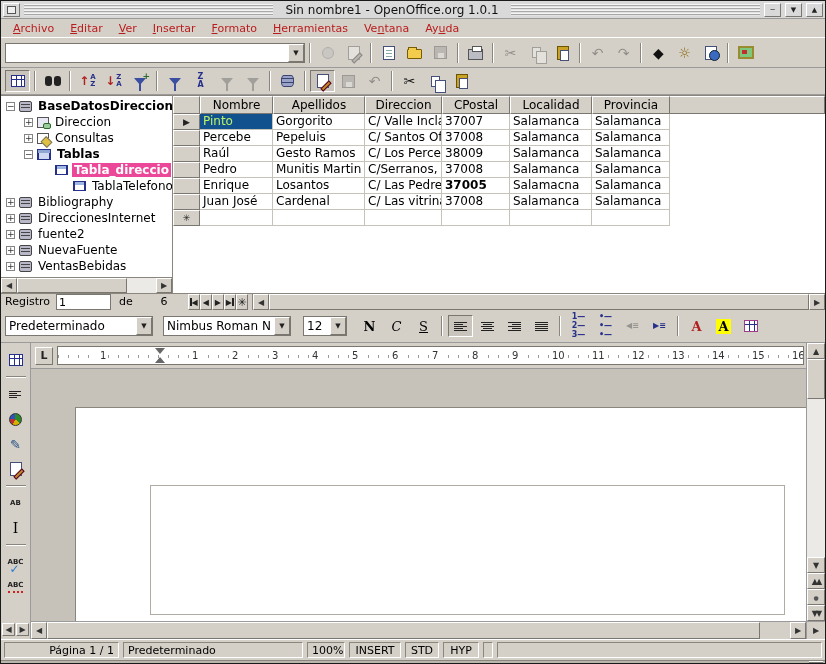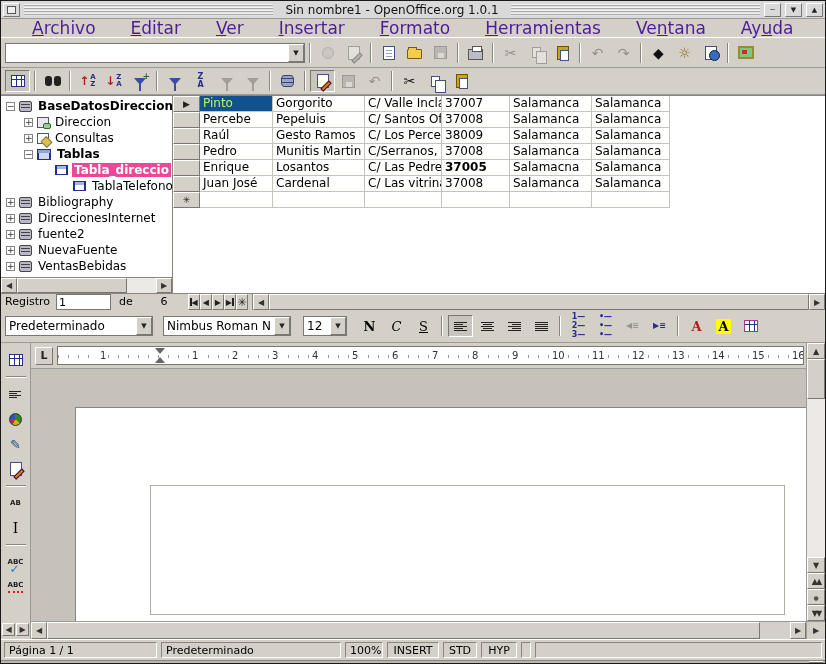--- a/index.html
+++ b/index.html
@@ -16,21 +16,21 @@
   
   .titlebar{ height:18px; display:flex; align-items:center; gap:4px; padding:1px 2px; background:#d9d9d9; border-bottom:1px solid #9a9a9a; }
   .tb-btn{ width:17px; height:14px; background:#d9d9d9; display:flex;align-items:center;justify-content:center; font-size:7px; color:#222; }
   .tb-stripes{ flex:1; height:12px;
     background:repeating-linear-gradient(to bottom,#f4f4f4 0 1px,#a8a8a8 1px 2px,#e2e2e2 2px 3px); }
   .tb-title{ font-size:12px; color:#111; padding:0 8px; white-space:nowrap; }
   .tb-menuicon{ width:9px;height:8px;background:#efefef;border:1px solid #555; }
 
   
   .menubar{ height:19px; display:flex; align-items:center; padding:0 4px; background:#d4d0c8; border-bottom:1px solid #fff; }
-  .menu-item{ font-size:17px; color:#4c1d95; padding:1px 8px; white-space:nowrap;margin-left:19px; }
+  .menu-item{ font-size:11px; color:#b91c1c; padding:1px 8px; white-space:nowrap; }
   .menu-item u{ text-decoration:underline; }
 
   
   .toolbar{ display:flex; align-items:center; background:#d4d0c8; }
   .funcbar{ height:30px; padding:2px 4px; border-bottom:1px solid #9a9a9a; gap:1px;}
   .dbbar{ height:27px; padding:2px 4px; border-bottom:1px solid #9a9a9a; gap:1px;}
   .fmtbar{ height:33px; padding:3px 4px; border-bottom:1px solid #9a9a9a; gap:2px;}
   .tbtn{ width:25px; height:22px; display:flex; align-items:center; justify-content:center; position:relative; flex:none;}
   .tbtn.pressed{ border-top:1px solid #7a7670;border-left:1px solid #7a7670;border-right:1px solid #fff;border-bottom:1px solid #fff; background:#c9c5bd; }
   .tbtn .g{ font-size:14px; line-height:1; color:#1a1a66; }
@@ -401,20 +401,30 @@
         <div class="tree-hscroll">
           <div class="sbtn b-out">◀</div>
           <div class="strack">
               <div class="sthumb b-out" style="width:110px;"></div>
             </div>
           <div class="sbtn b-out">▶</div>
         </div>
       </div>
       <div class="dbgrid" id="dbgrid">
           <div class="grow">
+            <div class="ghead" style="width: 27px; flex: 0 0 auto;"></div>
+            <div class="ghead" style="width: 73px; flex: 0 0 auto;">Nombre</div>
+            <div class="ghead" style="width: 92px; flex: 0 0 auto;">Apellidos</div>
+            <div class="ghead" style="width: 77px; flex: 0 0 auto;">Direccion</div>
+            <div class="ghead" style="width: 68px; flex: 0 0 auto;">CPostal</div>
+            <div class="ghead" style="width: 82px; flex: 0 0 auto;">Localidad</div>
+            <div class="ghead" style="width: 78px; flex: 0 0 auto;">Provincia</div>
+            <div class="ghead" style="flex: 1 1 0%; border-left: none;"></div>
+          </div>
+          <div class="grow">
             <div class="gmark">▶</div>
             <div class="gcell sel" style="width: 73px; flex: 0 0 auto;">Pinto</div>
             <div class="gcell" style="width: 92px; flex: 0 0 auto;">Gorgorito</div>
             <div class="gcell" style="width: 77px; flex: 0 0 auto;">C/ Valle Inclá</div>
             <div class="gcell" style="width: 68px; flex: 0 0 auto;">37007</div>
             <div class="gcell" style="width: 82px; flex: 0 0 auto;">Salamanca</div>
             <div class="gcell" style="width: 78px; flex: 0 0 auto;">Salamanca</div>
           </div>
           <div class="grow">
             <div class="gmark"></div>
@@ -698,21 +708,21 @@
           <span style="font-size:6px;color:#555;">●</span>
         </div>
       <div class="sbtn b-out vnav">
           <span class="dbl">▼▼</span>
         </div>
       <div class="vcorner">▶</div>
     </div>
   </div>
 
   <div class="statusbar">
-    <div class="scell" style="width:153px;">Página 1 / 1</div>
+    <div class="scell" style="width:115px;text-align:right;">Página 1 / 1</div>
     <div class="scell" style="width:180px;">Predeterminado</div>
     <div class="scell" style="width:38px;text-align:left;">100%</div>
     <div class="scell" style="width:52px;text-align:center;">INSERT</div>
     <div class="scell" style="width:34px;text-align:center;">STD</div>
     <div class="scell" style="width:36px;text-align:center;">HYP</div>
     <div class="scell" style="width:8px;"></div>
     <div class="scell" style="flex:1;"></div>
   </div>
   <div class="bottomedge">
       <div class="grip"></div>

